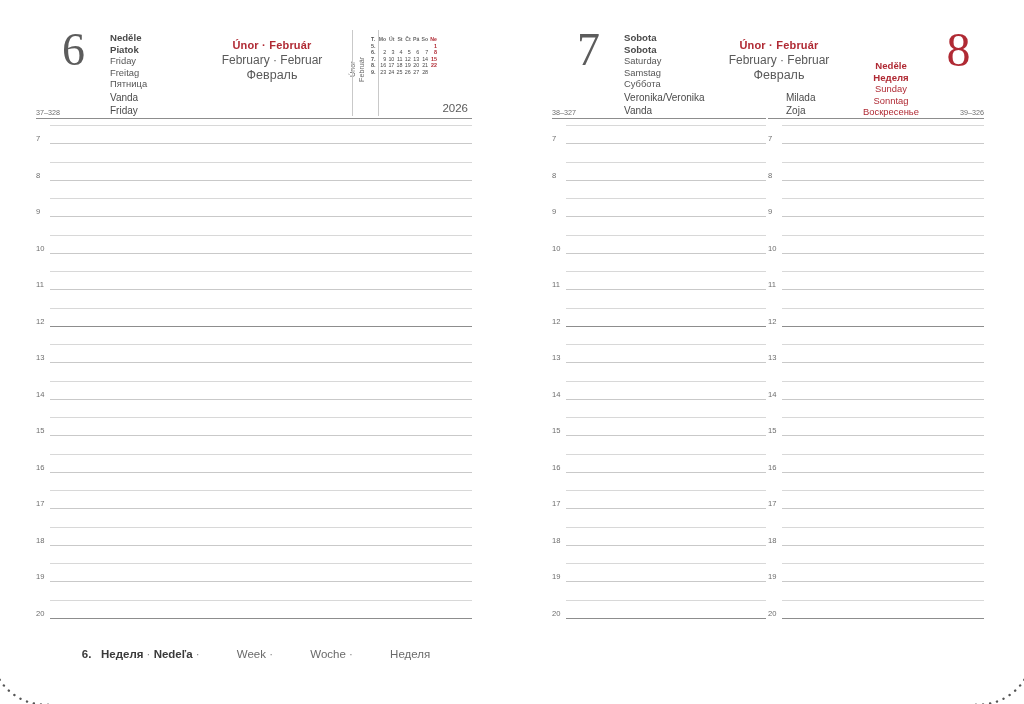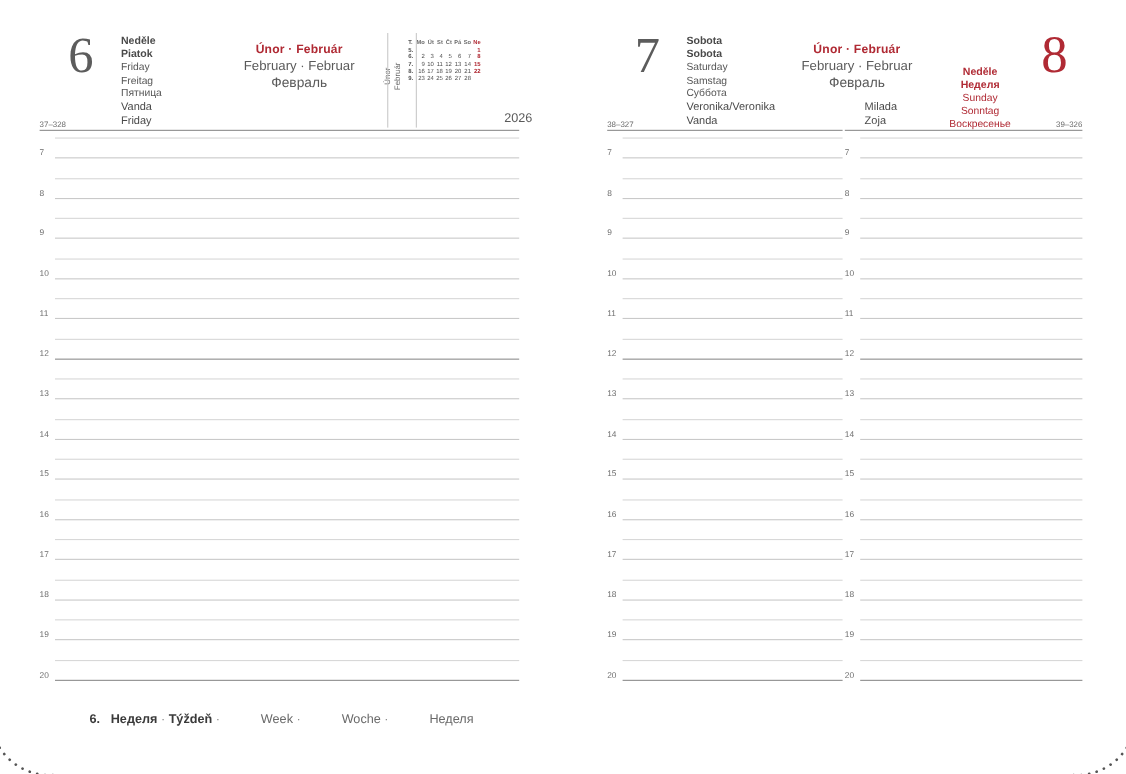--- a/index.html
+++ b/index.html
@@ -302,21 +302,21 @@
       </div>
 
       <div class="vsep" style="left:352px; top:30px; height:86px;"></div>
       <div class="vsep" style="left:378px; top:30px; height:86px;"></div>
 
       <div class="names" style="left:110px; top:92px; width:140px;">
         <span class="nm">Vanda</span>
         <span class="nm">Friday</span>
       </div>
       <div class="daynum-small" style="position:absolute; left:36px; top:108px;">37–328</div>
-      <div class="year" style="position:absolute; right:28px; top:102px;">2026</div>
+      <div class="year" style="position:absolute; right:44px; top:102px;">2026</div>
 
       <div class="hdr-rule" style="left:36px; right:40px; top:118px;"></div>
 
       <div class="hour-grid" id="left-grid" style="left:36px; right:40px; top:123px; width:436px;">
           <div class="hour-row">
             <div class="hour-label">7</div>
             <div class="rule half"></div>
             <div class="rule"></div>
           </div>
           <div class="hour-row">
@@ -386,21 +386,21 @@
           </div>
         </div>
 
     </div>
 
     <div class="week-footer">
       <span class="wk-cz">6.</span>
       <span>&nbsp;</span>
       <span class="wk-cz">Неделя</span>
       <span class="sep"> · </span>
-      <span class="wk-cz">Týždeň</span>
+      <span class="wk-cz">Nedeľa</span>
       <span class="sep"> · </span>
       <span class="other">Week</span>
       <span class="sep"> · </span>
       <span class="other">Woche</span>
       <span class="sep"> · </span>
       <span class="other">Неделя</span>
     </div>
 
     <svg class="corner-dots left-c" width="90" height="80" viewBox="0 0 90 80">
       <path d="M0,36 A54,54 0 0 0 62,80" fill="none" stroke="#555" stroke-width="2.4" stroke-linecap="round" stroke-dasharray="0.1 7"></path>

